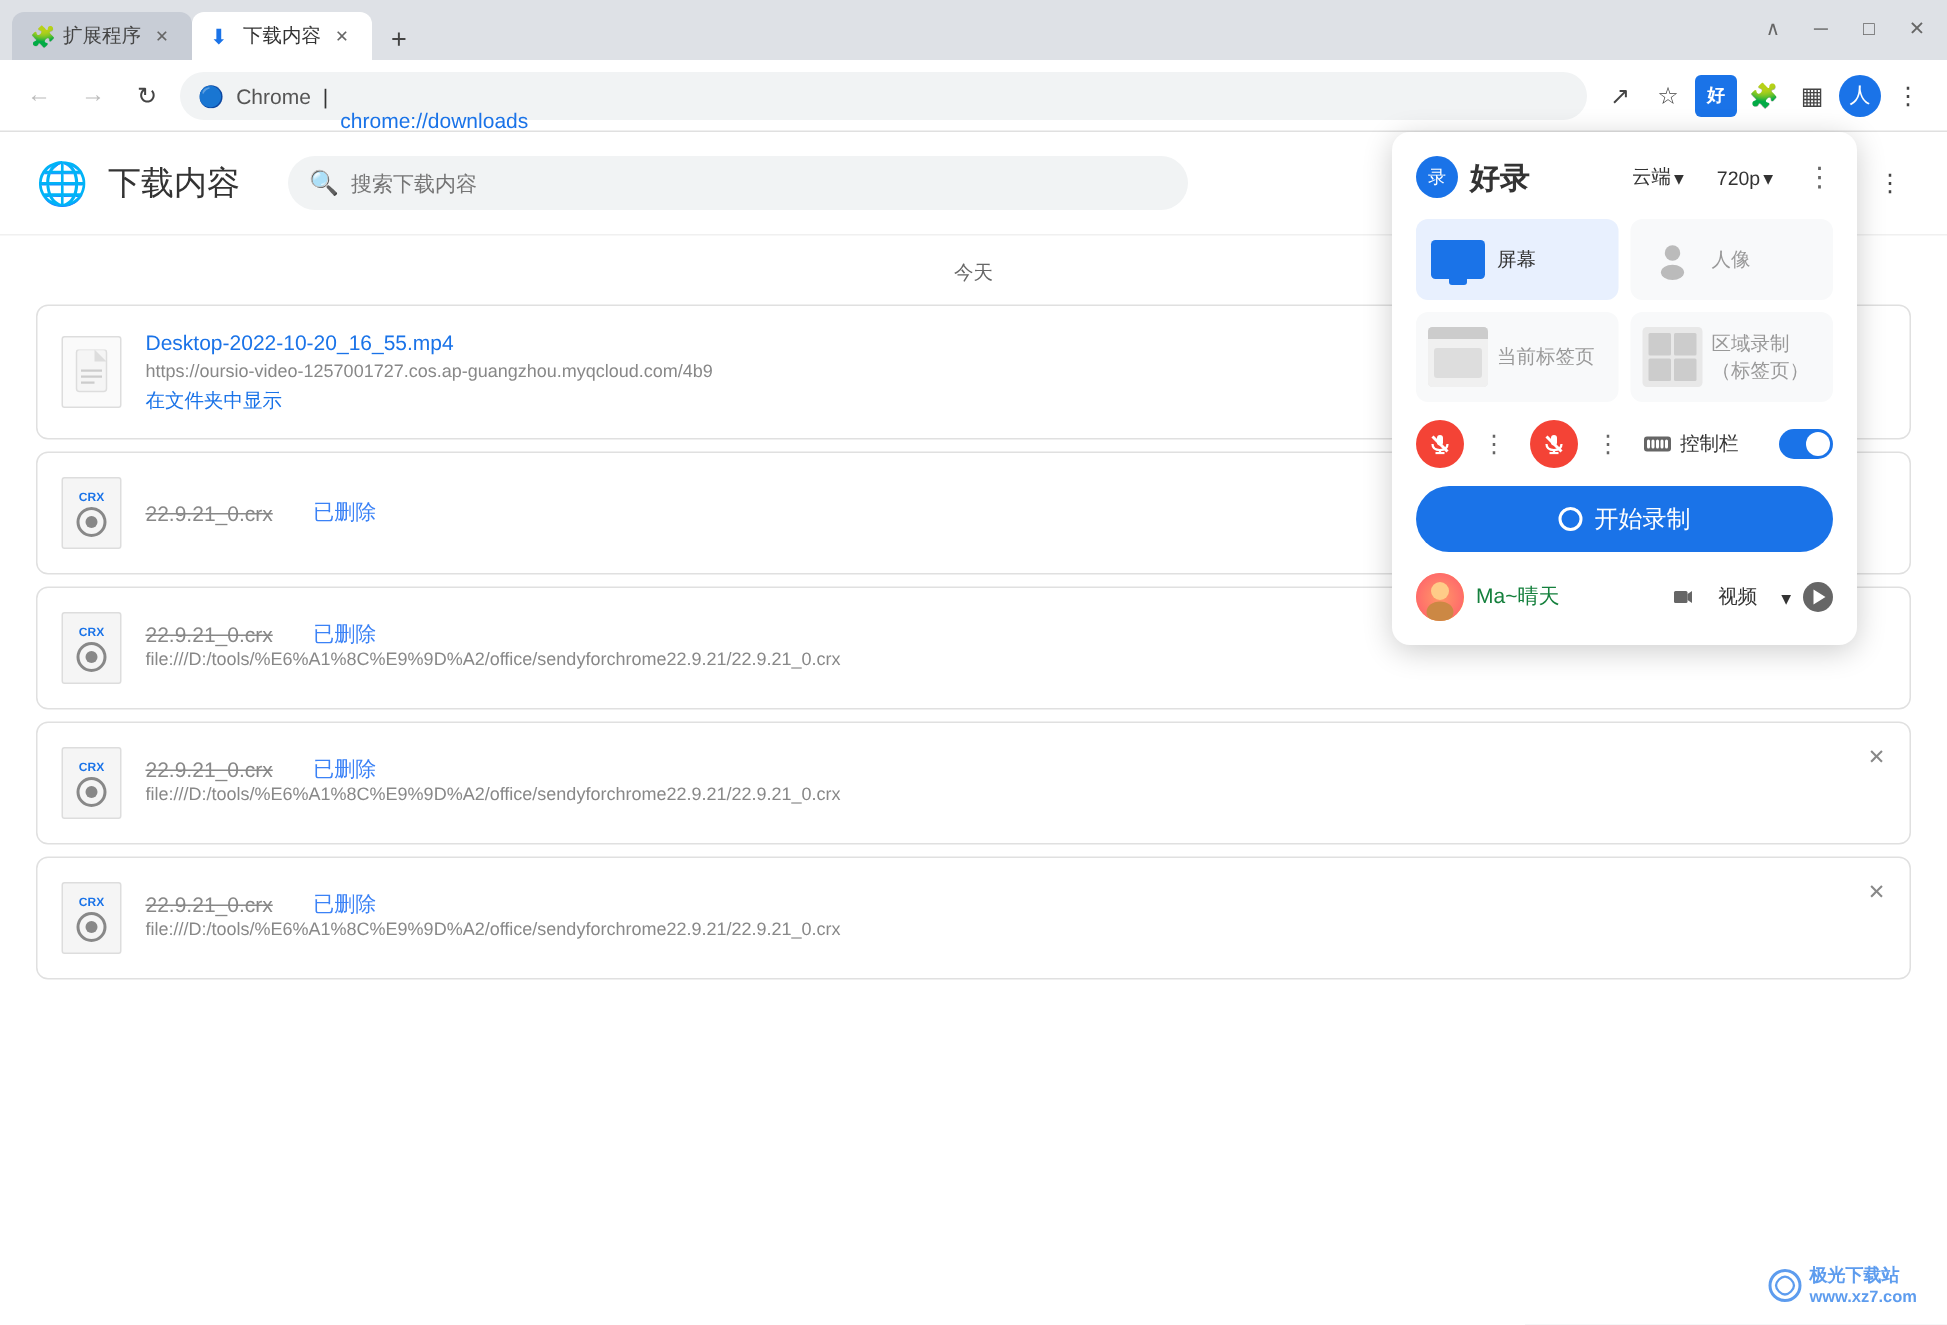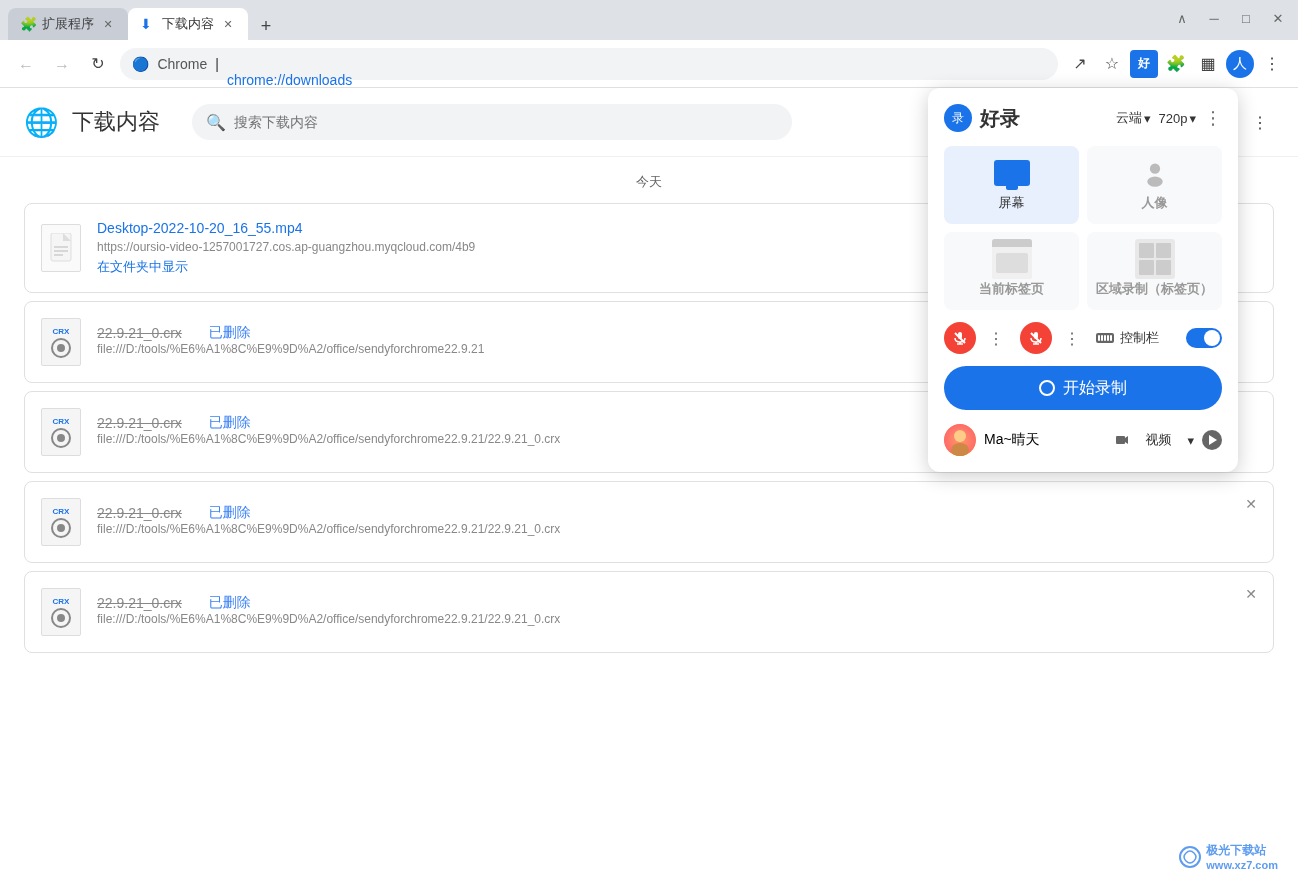--- a/index.html
+++ b/index.html
@@ -59,35 +59,35 @@
     .crx-label { font-size: 8px; color: #1a73e8; font-weight: bold; }
     .crx-circle { width: 20px; height: 20px; border-radius: 50%; border: 2px solid #888; display: flex; align-items: center; justify-content: center; margin-top: 2px; }
     .crx-inner { width: 8px; height: 8px; border-radius: 50%; background: #888; }
 
     
     .popup-overlay { position: absolute; top: 88px; right: 60px; width: 310px; background: #fff; border-radius: 12px; box-shadow: 0 4px 20px rgba(0,0,0,0.2); z-index: 1000; padding: 16px; }
     .popup-header { display: flex; align-items: center; justify-content: space-between; margin-bottom: 14px; }
     .popup-brand { display: flex; align-items: center; gap: 8px; }
     .popup-logo { width: 28px; height: 28px; border-radius: 50%; background: #1a73e8; display: flex; align-items: center; justify-content: center; color: white; font-size: 14px; }
     .popup-title { font-size: 20px; font-weight: 600; color: #333; }
-    .popup-controls { display: flex; align-items: center; gap: 8px; }
+    .popup-controls { display: flex; align-items: center; gap: 22px; }
     .popup-dropdown { display: flex; align-items: center; gap: 2px; font-size: 13px; color: #333; cursor: pointer; }
     .popup-more { color: #666; cursor: pointer; font-size: 18px; }
 
     
     .source-grid { display: grid; grid-template-columns: 1fr 1fr; gap: 8px; margin-bottom: 12px; }
-    .source-option { border-radius: 8px; padding: 12px 8px; display: flex; flex-direction: column; align-items: center; gap: 6px; cursor: pointer; }
+    .source-option { border-radius: 8px; padding: 12px 8px; display: flex; flex-direction: row; align-items: center; gap: 6px; cursor: pointer; }
     .source-option.active { background: #e8f0fe; }
     .source-option.inactive { background: #f8f9fa; }
     .source-icon { width: 40px; height: 30px; display: flex; align-items: center; justify-content: center; }
     .screen-icon { width: 36px; height: 26px; background: #1a73e8; border-radius: 3px; position: relative; }
     .screen-icon::after { content: ''; position: absolute; bottom: -4px; left: 50%; transform: translateX(-50%); width: 12px; height: 4px; background: #1a73e8; border-radius: 0 0 2px 2px; }
     .person-icon { width: 24px; height: 24px; color: #aaa; font-size: 22px; display: flex; align-items: center; justify-content: center; }
     .source-label { font-size: 13px; color: #333; }
-    .source-option.inactive .source-label { color: #999; font-weight: bold; }
+    .source-option.inactive .source-label { color: #999; }
 
     
     .tab-thumb { width: 60px; height: 40px; background: #e8e8e8; border-radius: 3px; position: relative; overflow: hidden; }
     .tab-thumb-bar { height: 8px; background: #ccc; width: 100%; }
     .tab-thumb-content { height: 32px; background: #f0f0f0; display: flex; align-items: center; justify-content: center; }
     .region-thumb { width: 60px; height: 40px; background: #e8e8e8; border-radius: 3px; display: grid; grid-template-columns: 1fr 1fr; grid-template-rows: 1fr 1fr; gap: 2px; padding: 4px; }
     .region-cell { background: #ccc; border-radius: 1px; }
 
     
     .controls-row { display: flex; align-items: center; gap: 8px; margin-bottom: 12px; }
@@ -99,21 +99,21 @@
     .toggle-knob { width: 16px; height: 16px; background: white; border-radius: 50%; position: absolute; top: 2px; right: 2px; }
     .spacer { flex: 1; }
 
     
     .start-btn { width: 100%; height: 44px; background: #1a73e8; border: none; border-radius: 22px; color: white; font-size: 16px; cursor: pointer; display: flex; align-items: center; justify-content: center; gap: 8px; margin-bottom: 14px; }
     .start-btn-circle { width: 16px; height: 16px; border-radius: 50%; border: 2px solid white; }
 
     
     .user-row { display: flex; align-items: center; gap: 8px; }
     .user-avatar { width: 32px; height: 32px; border-radius: 50%; background: linear-gradient(135deg, #ff6b6b, #ffd93d); overflow: hidden; display: flex; align-items: center; justify-content: center; font-size: 14px; }
-    .user-name { font-size: 14px; color: #000000; flex: 1; }
+    .user-name { font-size: 14px; color: #15803d; flex: 1; }
     .user-video { display: flex; align-items: center; gap: 16px; font-size: 13px; color: #333; cursor: pointer; }
     .user-play { width: 20px; height: 20px; background: #666; border-radius: 50%; display: flex; align-items: center; justify-content: center; cursor: pointer; }
     .play-triangle { width: 0; height: 0; border-left: 8px solid white; border-top: 5px solid transparent; border-bottom: 5px solid transparent; margin-left: 2px; }
 
     
     .watermark { position: absolute; bottom: 12px; right: 20px; display: flex; align-items: center; gap: 4px; opacity: 0.7; }
     .watermark-text { font-size: 12px; color: #1a73e8; font-weight: bold; }
 
     
     .win-controls { position: absolute; top: 10px; right: 12px; display: flex; gap: 16px; align-items: center; }
@@ -203,21 +203,20 @@
           <span class="crx-label">CRX</span>
           <div class="crx-circle">
               <div class="crx-inner"></div>
             </div>
         </div>
         <div class="download-info">
           <div style="display:flex;align-items:center;gap:8px;">
             <span class="deleted-name">22.9.21_0.crx</span>
             <span class="deleted-label">已删除</span>
           </div>
-          <div class="file-url">file:///D:/tools/%E6%A1%8C%E9%9D%A2/office/sendyforchrome22.9.21</div>
         </div>
       </div>
 
       <div class="download-item">
         <div class="crx-icon">
           <span class="crx-label">CRX</span>
           <div class="crx-circle">
               <div class="crx-inner"></div>
             </div>
         </div>

